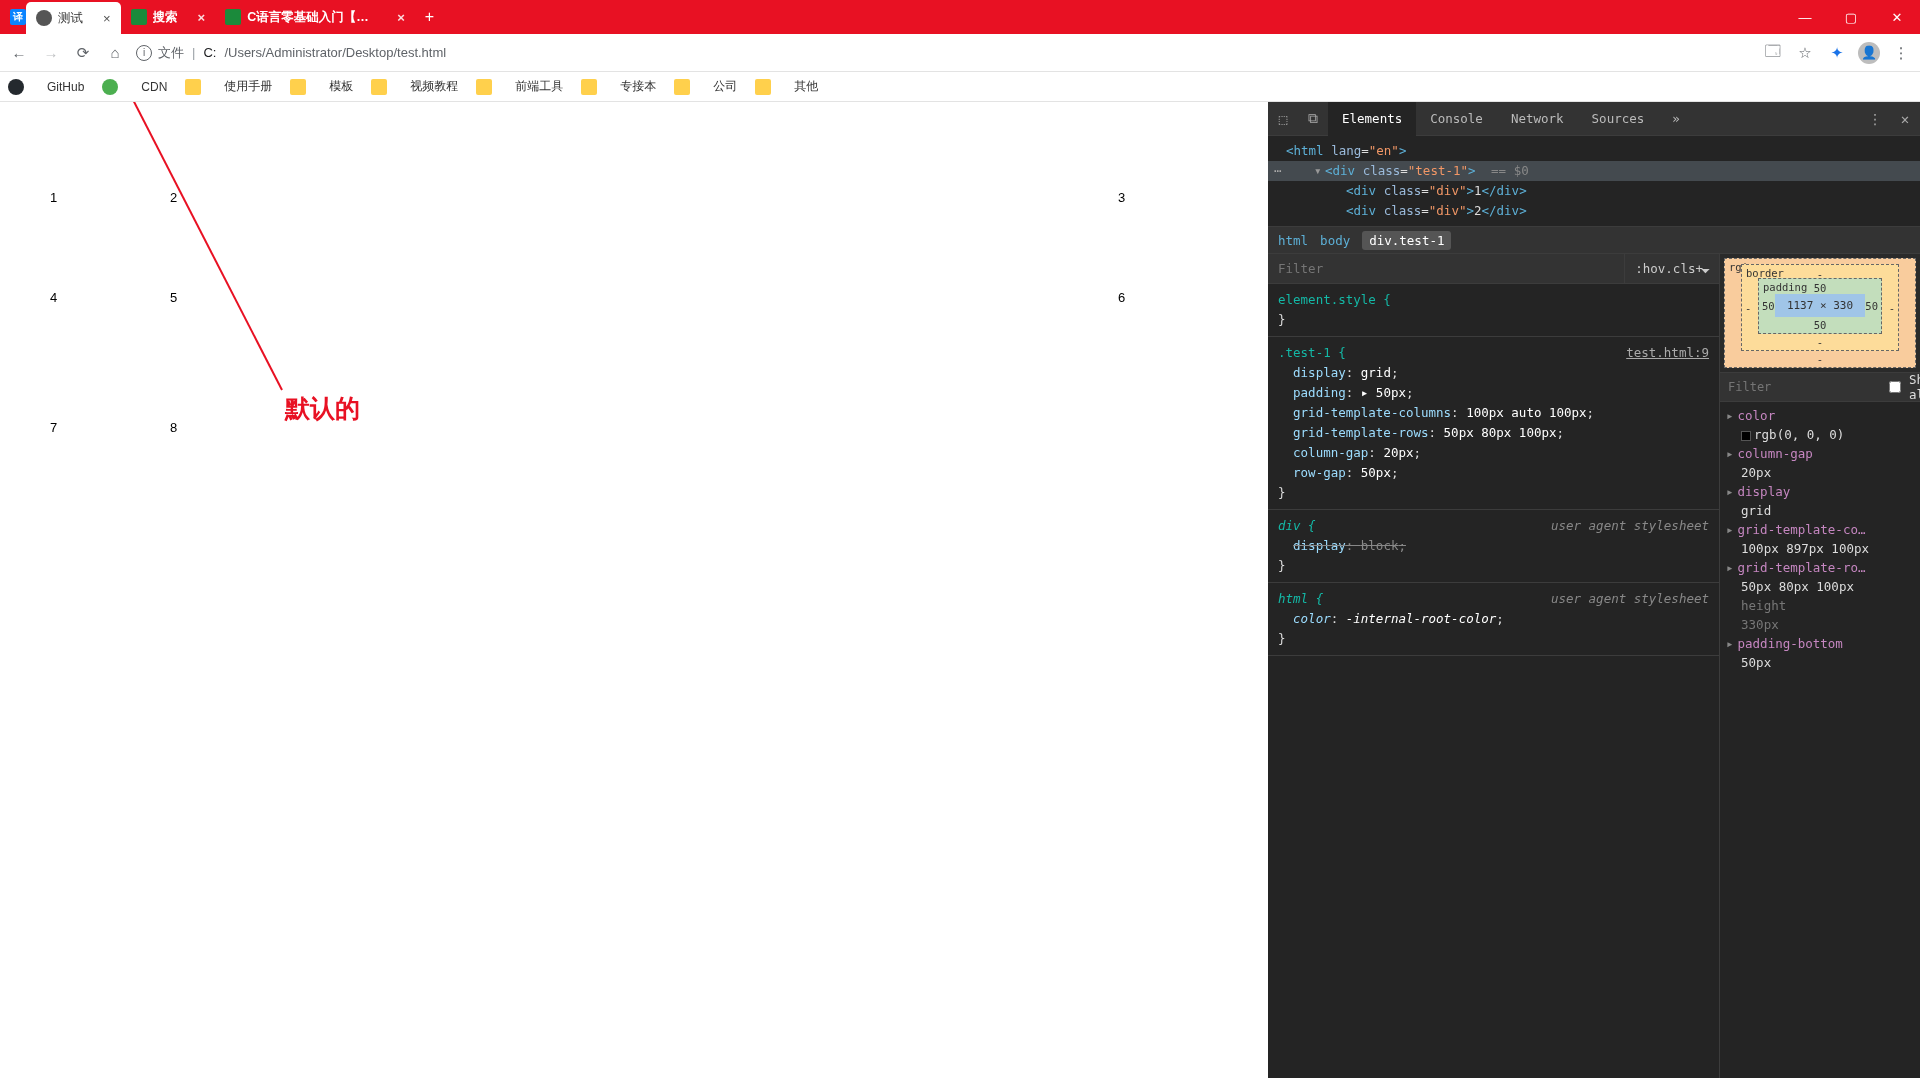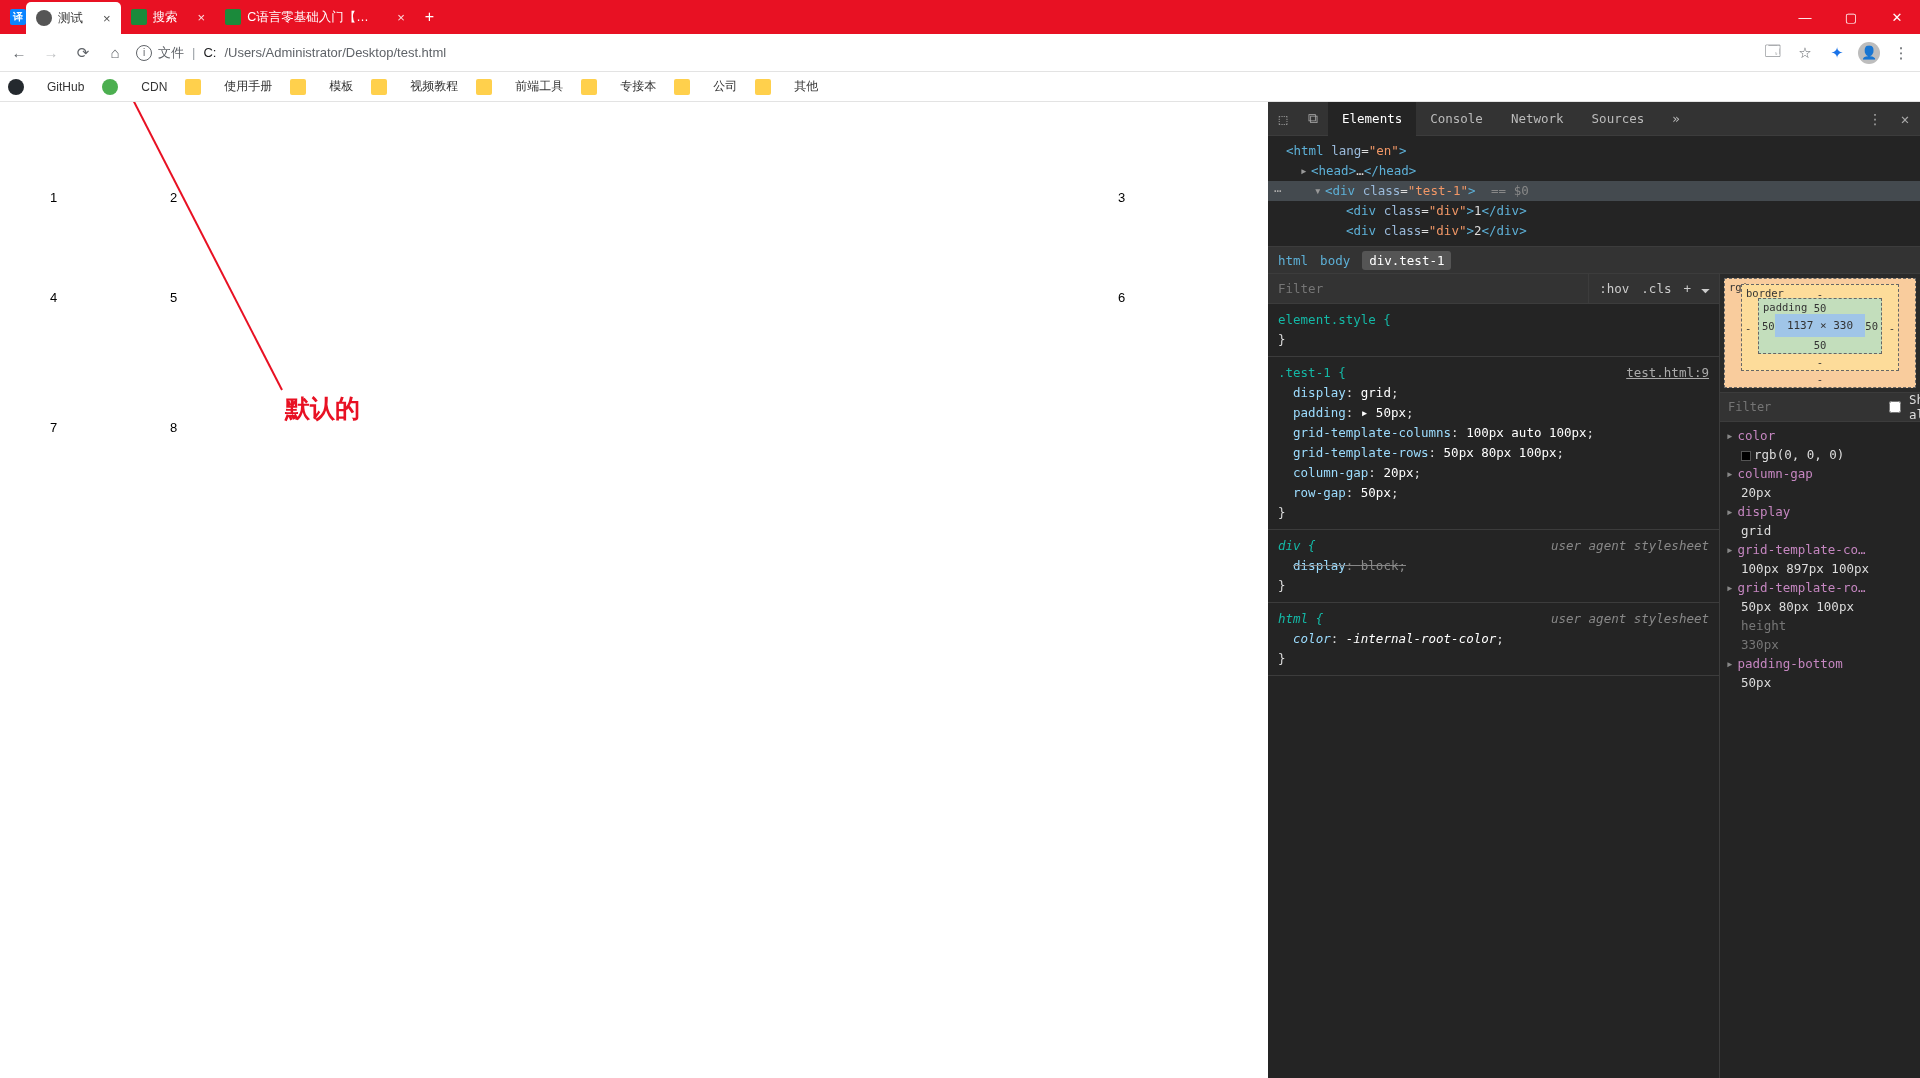--- a/index.html
+++ b/index.html
@@ -3,21 +3,21 @@
 <meta charset="utf-8">
 <style>
 * { margin: 0; padding: 0; box-sizing: border-box; }
 body { font-family: "Segoe UI", Arial, sans-serif; font-size: 12px; background: #fff; overflow: hidden; }
 .root { width: 1920px; height: 1078px; position: relative; }
 
 
 .titlebar { height: 34px; background: #e81123; display: flex; align-items: stretch; }
 .tab { height: 34px; display: flex; align-items: center; padding: 0 10px; font-size: 12.5px; gap: 6px; position: relative; }
 .tab.active { background: #fff; color: #333; border-radius: 5px 5px 0 0; margin-top: 2px; height: 32px; }
-.tab.inactive { color: #fff; }
+.tab.inactive { color: #fff; font-weight: bold; }
 .tab .favicon { width: 16px; height: 16px; display: inline-block; border-radius: 2px; }
 .tab .title { white-space: nowrap; overflow: hidden; text-overflow: ellipsis; }
 .tab.w1 .title { max-width: 110px; }
 .tab.w2 .title { max-width: 100px; }
 .tab.w3 .title { max-width: 130px; }
 .tab .close { font-size: 13px; margin-left: 14px; opacity: .85; }
 .newtab { color: #fff; font-size: 16px; padding: 0 10px; display: flex; align-items: center; }
 .win-controls { margin-left: auto; display: flex; }
 .win-btn { width: 46px; display: flex; align-items: center; justify-content: center; color: #fff; font-size: 13px; }
 .favicon.translate { background: #0a84ff; color:#fff; display:flex; align-items:center; justify-content:center; font-size:10px; font-weight:bold;}
@@ -70,21 +70,21 @@
 .ellipsis-gutter { position:absolute; left:6px; color:#aaa; }
 .dt-crumb { height: 28px; background: #333; display:flex; align-items:center; padding: 0 10px; gap: 12px; color:#5db0d7; border-top:1px solid #3c3c3c; border-bottom:1px solid #3c3c3c;}
 .crumb.active { background:#555; color:#fff; padding: 2px 7px; border-radius: 3px;}
 .dt-panels { height: 32px; display:flex; align-items:center; padding: 0 10px; gap: 26px; border-bottom:1px solid #3c3c3c; background:#333;}
 .dt-panel { color:#bbb; }
 .dt-panel.active { color:#fff; border-bottom:2px solid #1a73e8; padding-bottom:5px; margin-bottom:-6px;}
 .dt-body { flex:1; display:flex; min-height:0; }
 .styles { flex:1; overflow:auto; border-right:1px solid #3c3c3c; }
 .filterbar { height: 30px; display:flex; align-items:center; background:#333; border-bottom:1px solid #3c3c3c;}
 .filterbar input { flex:1; background:transparent; border:none; color:#ccc; padding:0 10px; font-size:12.5px; outline:none; font-family:inherit;}
-.hov-cls { padding: 0 10px; color:#ccc; border-left:1px solid #3c3c3c; height:100%; display:flex; align-items:center; gap:12px;justify-content:center;}
+.hov-cls { padding: 0 10px; color:#ccc; border-left:1px solid #3c3c3c; height:100%; display:flex; align-items:center; justify-content:center;}
 .style-block { padding: 6px 10px; border-bottom:1px solid #3c3c3c; line-height: 20px; }
 .selector { color:#14b8a6; }
 .link { color:#aaa; text-decoration: underline; float:right; font-style: normal;}
 .prop { color:#9cdcfe; }
 .propval { color:#fff; }
 .strike { text-decoration: line-through; color:#888; }
 .uas { color:#888; font-style: italic; float:right;}
 .inherited { background:#333; padding:5px 10px; color:#ccc; border-bottom:1px solid #3c3c3c;}
 .inherited .kw { color:#c586c0; }
 .computed { width: 200px; display:flex; flex-direction:column; background:#242424;}
@@ -236,21 +236,20 @@
         <div class="dt-tab">Sources</div>
         <div class="dt-tab">»</div>
         <div class="dt-right">
           <div class="dt-toolbtn">⋮</div>
           <div class="dt-toolbtn">✕</div>
         </div>
       </div>
 
       <div class="dt-tree" style="position:relative;">
         <div><span class="tag">&lt;html </span><span class="attr">lang</span>=<span class="val">"en"</span><span class="tag">&gt;</span></div>
-        <div style="padding-left:14px;"><span class="tri">▸</span><span class="tag">&lt;head&gt;</span>…<span class="tag">&lt;/head&gt;</span></div>
         <div class="sel-line" style="padding-left:46px; position:relative;">
           <span class="ellipsis-gutter">⋯</span>
           <span class="tri">▾</span><span class="tag">&lt;div </span><span class="attr">class</span>=<span class="val">"test-1"</span><span class="tag">&gt;</span><span class="dollar"> == $0</span>
         </div>
         <div style="padding-left:60px;"><span class="tag">&lt;div </span><span class="attr">class</span>=<span class="val">"div"</span><span class="tag">&gt;</span>1<span class="tag">&lt;/div&gt;</span></div>
         <div style="padding-left:60px;"><span class="tag">&lt;div </span><span class="attr">class</span>=<span class="val">"div"</span><span class="tag">&gt;</span>2<span class="tag">&lt;/div&gt;</span></div>
       </div>
 
       <div class="dt-crumb">
         <span>html</span>

